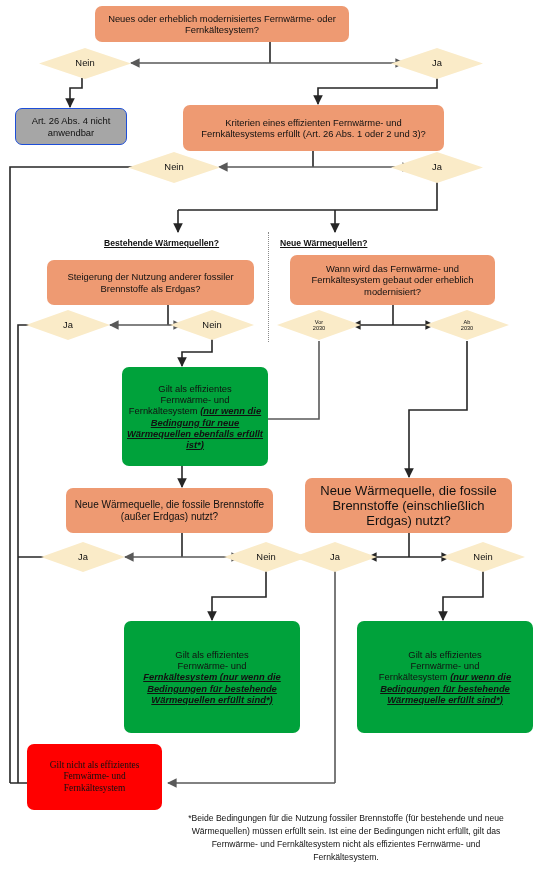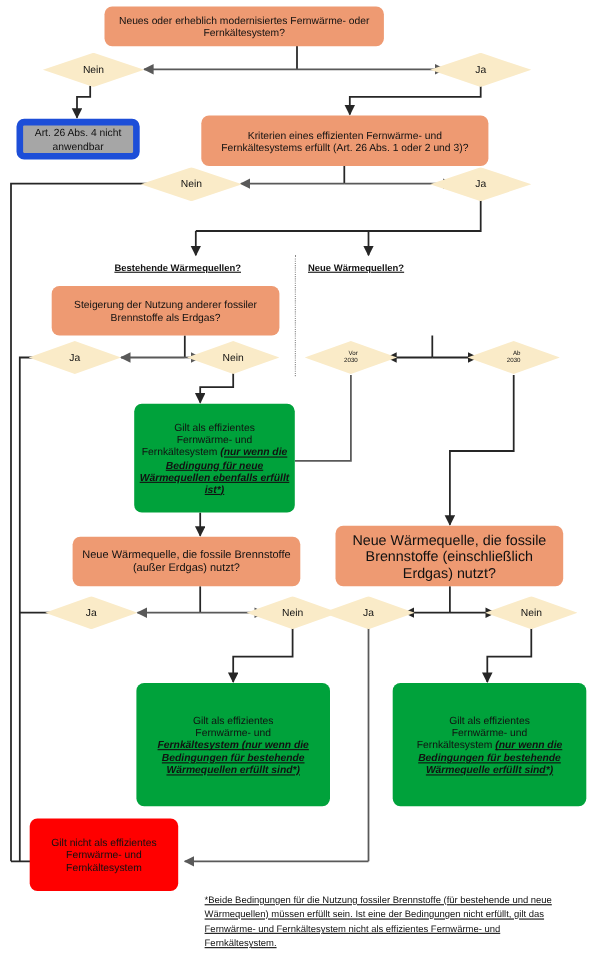--- a/index.html
+++ b/index.html
@@ -10,34 +10,34 @@
   }
   #canvas{position:absolute;left:0;top:0;width:540px;height:882px;}
   svg.edges{position:absolute;left:0;top:0;width:540px;height:882px;overflow:visible;}
 
   .node{position:absolute;box-sizing:border-box;display:flex;align-items:center;
         justify-content:center;text-align:center;line-height:1.18;}
   .proc{border-radius:7px;}
   .orange{background:#EE9A72;color:#111;}
   .green{background:#00A23B;color:#111;}
   .red{background:#FF0000;color:#111;}
-  .grey{background:#A6A6A6;color:#111;border:6px solid #1d4ed8;}
+  .grey{background:#A6A6A6;color:#111;border:1px solid #1d4ed8;}
 
   .node .txt{padding:2px 5px;width:100%;}
 
   .diamond{position:absolute;display:flex;align-items:center;justify-content:center;}
   .diamond .dshape{position:absolute;left:0;top:0;width:100%;height:100%;
         background:#FAEBC8;
         clip-path:polygon(50% 0%,100% 50%,50% 100%,0% 50%);}
-  .diamond .dlabel{position:relative;z-index:2;text-align:right;line-height:1.1;}
+  .diamond .dlabel{position:relative;z-index:2;text-align:center;line-height:1.1;}
 
   .heading{position:absolute;text-decoration:underline;font-weight:bold;
            font-size:8.6px;white-space:nowrap;color:#111;}
 
-  .footnote{position:absolute;font-size:8.6px;line-height:1.52;color:#111;text-align:left;text-decoration:underline;}
+  .footnote{position:absolute;font-size:8.6px;line-height:1.52;color:#111;text-align:center;}
 
   u.ital{font-style:italic;font-weight:bold;text-decoration:underline;}
 
   .divider{position:absolute;border-left:1px dotted #8a8a8a;}
 </style>
 </head>
 <body>
 
 <div id="canvas">
 
@@ -144,20 +144,23 @@
 
   <div class="divider" style="left:268px;top:232px;height:110px;"></div>
 
   <div class="heading" style="left:104px;top:238px;text-align:center;">Bestehende Wärmequellen?</div>
   <div class="heading" style="left:280px;top:238px;text-align:center;">Neue Wärmequellen?</div>
 
   <div class="node proc orange" style="left:47px;top:260px;width:207px;height:45px;font-size:9.4px;">
     <div class="txt">Steigerung der Nutzung anderer fossiler Brennstoffe als Erdgas?</div>
   </div>
 
+  <div class="node proc orange" style="left:290px;top:255px;width:205px;height:50px;font-size:9.4px;">
+    <div class="txt">Wann wird das Fernwärme- und Fernkältesystem gebaut oder erheblich modernisiert?</div>
+  </div>
 
   <div class="diamond" style="left:26px;top:310px;width:84px;height:30px;">
     <div class="dshape"></div>
     <div class="dlabel" style="font-size:9.4px;">Ja</div>
   </div>
 
   <div class="diamond" style="left:170px;top:310px;width:84px;height:30px;">
     <div class="dshape"></div>
     <div class="dlabel" style="font-size:9.4px;">Nein</div>
   </div>
@@ -223,19 +226,19 @@
   </div>
 
   <div class="node proc green" style="left:357px;top:621px;width:176px;height:112px;font-size:9.4px;">
     <div class="txt">
       <span>Gilt als effizientes</span><br>
       <span>Fernwärme- und</span><br>
       <span>Fernkältesystem </span><u class="ital">(nur wenn die Bedingungen für bestehende Wärmequelle erfüllt sind*)</u>
     </div>
   </div>
 
-  <div class="node proc red" style="left:27px;top:744px;width:135px;height:66px;font-size:9.4px;">
+  <div class="node proc red" style="left:27px;top:744px;width:135px;height:66px;font-size:9.4px;font-family:Liberation Serif, serif;">
     <div class="txt">Gilt nicht als effizientes Fernwärme- und Fernkältesystem</div>
   </div>
 
   <div class="footnote" style="left:186px;top:812px;width:320px;">*Beide Bedingungen für die Nutzung fossiler Brennstoffe (für bestehende und neue Wärmequellen) müssen erfüllt sein. Ist eine der Bedingungen nicht erfüllt, gilt das Fernwärme- und Fernkältesystem nicht als effizientes Fernwärme- und Fernkältesystem.</div>
 
 </div>
 
 </body></html>

